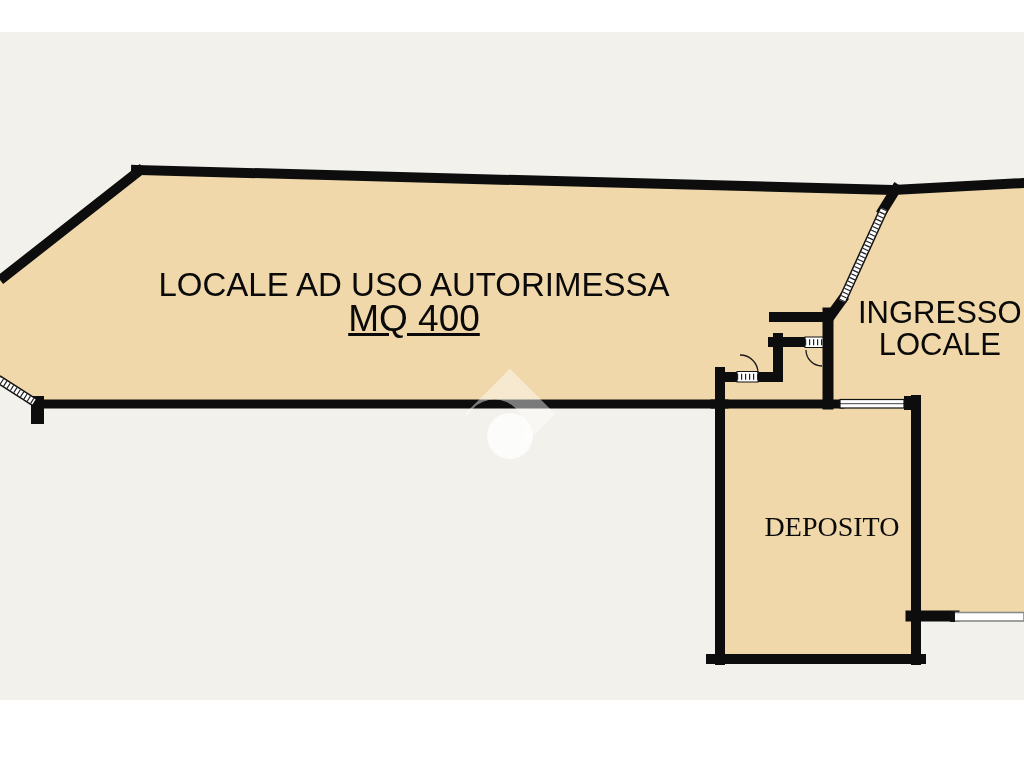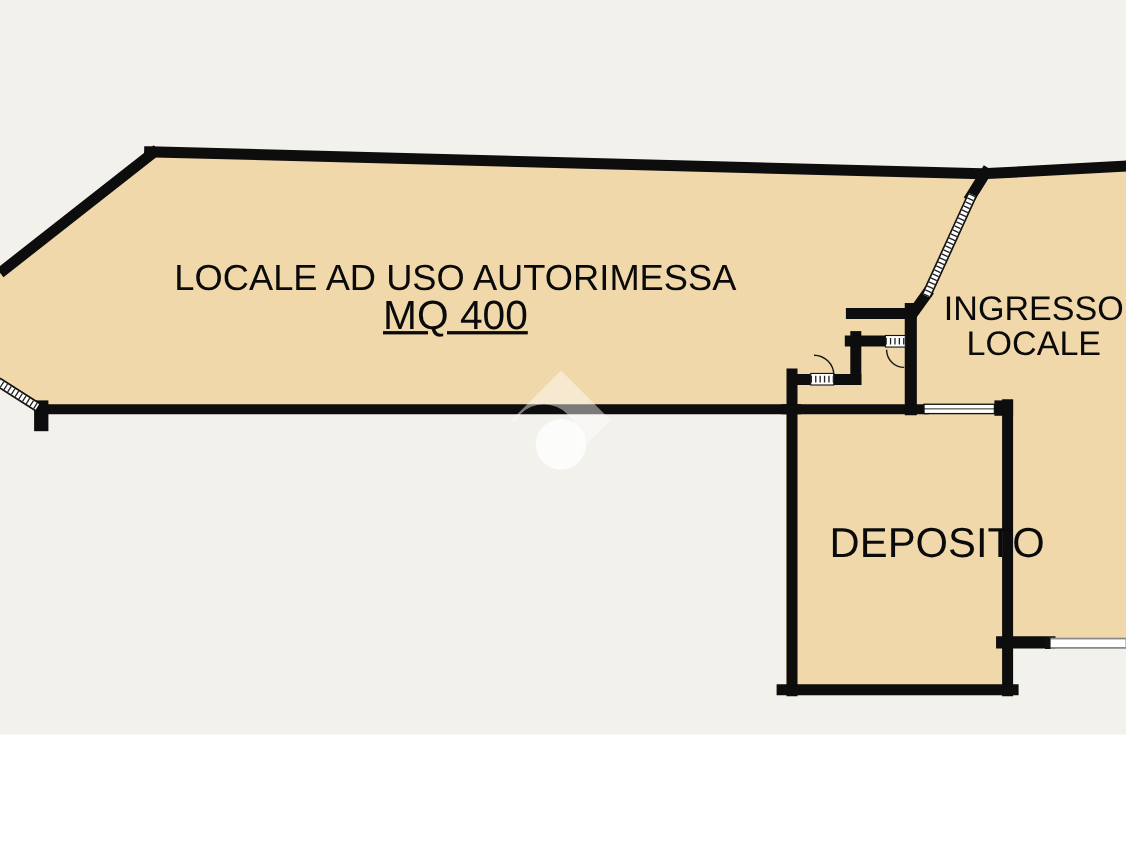--- a/index.html
+++ b/index.html
@@ -8,20 +8,21 @@
     --bg:#f2f1ec;
     --wm:#ffffff;
   }
   html,body{margin:0;padding:0;}
   body{background:#ffffff;font-family:"Liberation Sans", sans-serif;}
   .stage{
     position:relative;
     width:1024px;height:668px;
     background:var(--bg);
     overflow:hidden;
+    margin-top:32px;
   }
   .plan-svg{position:absolute;left:0;top:0;}
   .room-label{
     position:absolute;
     color:#0a0a0a;
     font-family:"Liberation Sans", sans-serif;
     white-space:nowrap;
     user-select:none;
   }
   .label-garage{
@@ -32,23 +33,24 @@
     line-height:34px;
   }
   .label-garage .area-line{font-size:37px;text-decoration:underline;}
   .label-ingresso{
     left:858px;top:265px;
     text-align:center;
     font-size:31px;
     line-height:32px;
   }
   .label-deposito{
-    left:852px;top:495px;
+    left:832px;top:495px;
     transform:translate(-50%,-50%);
-    font-size:38px;
+    font-size:28px;
+    font-family:Liberation Serif, serif;
   }
 </style>
 </head>
 <body>
 
 <div class="stage">
 
   <svg class="plan-svg" width="1024" height="768" viewBox="0 0 1024 768">
 
     <defs>

